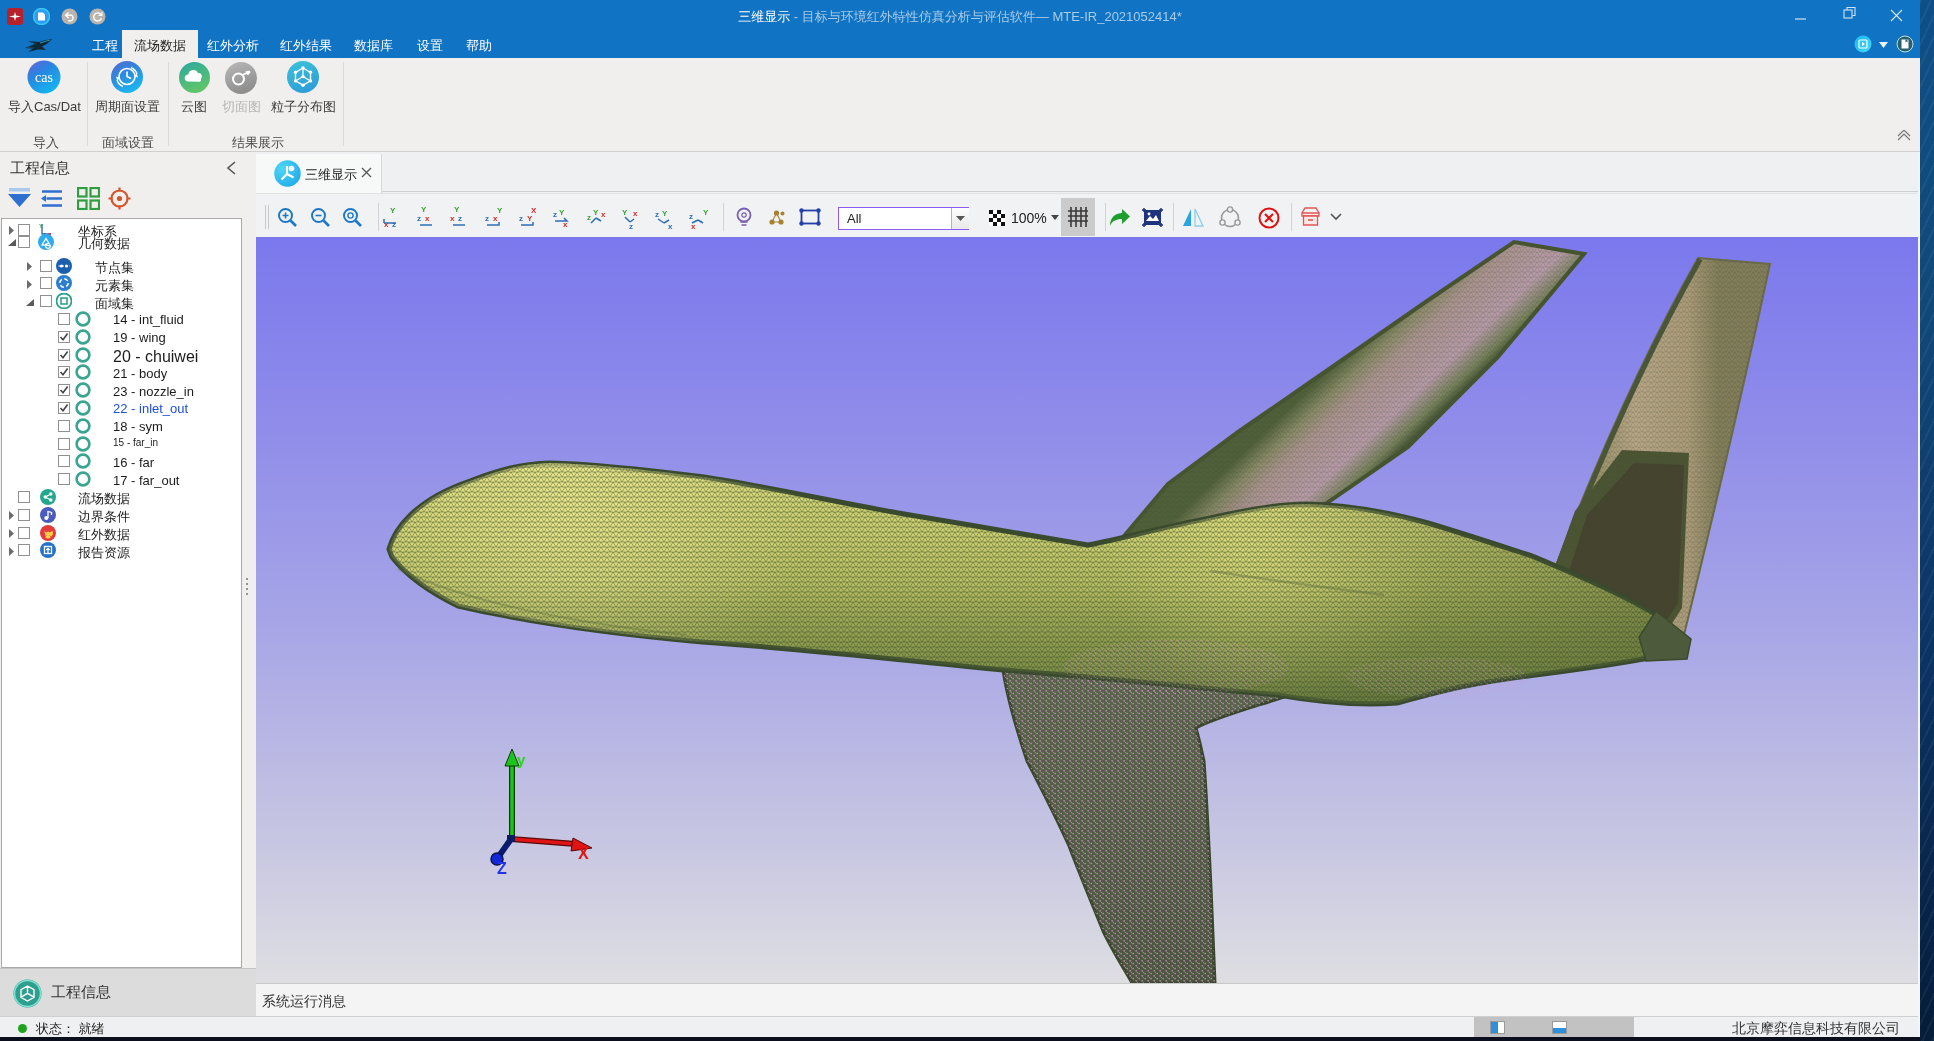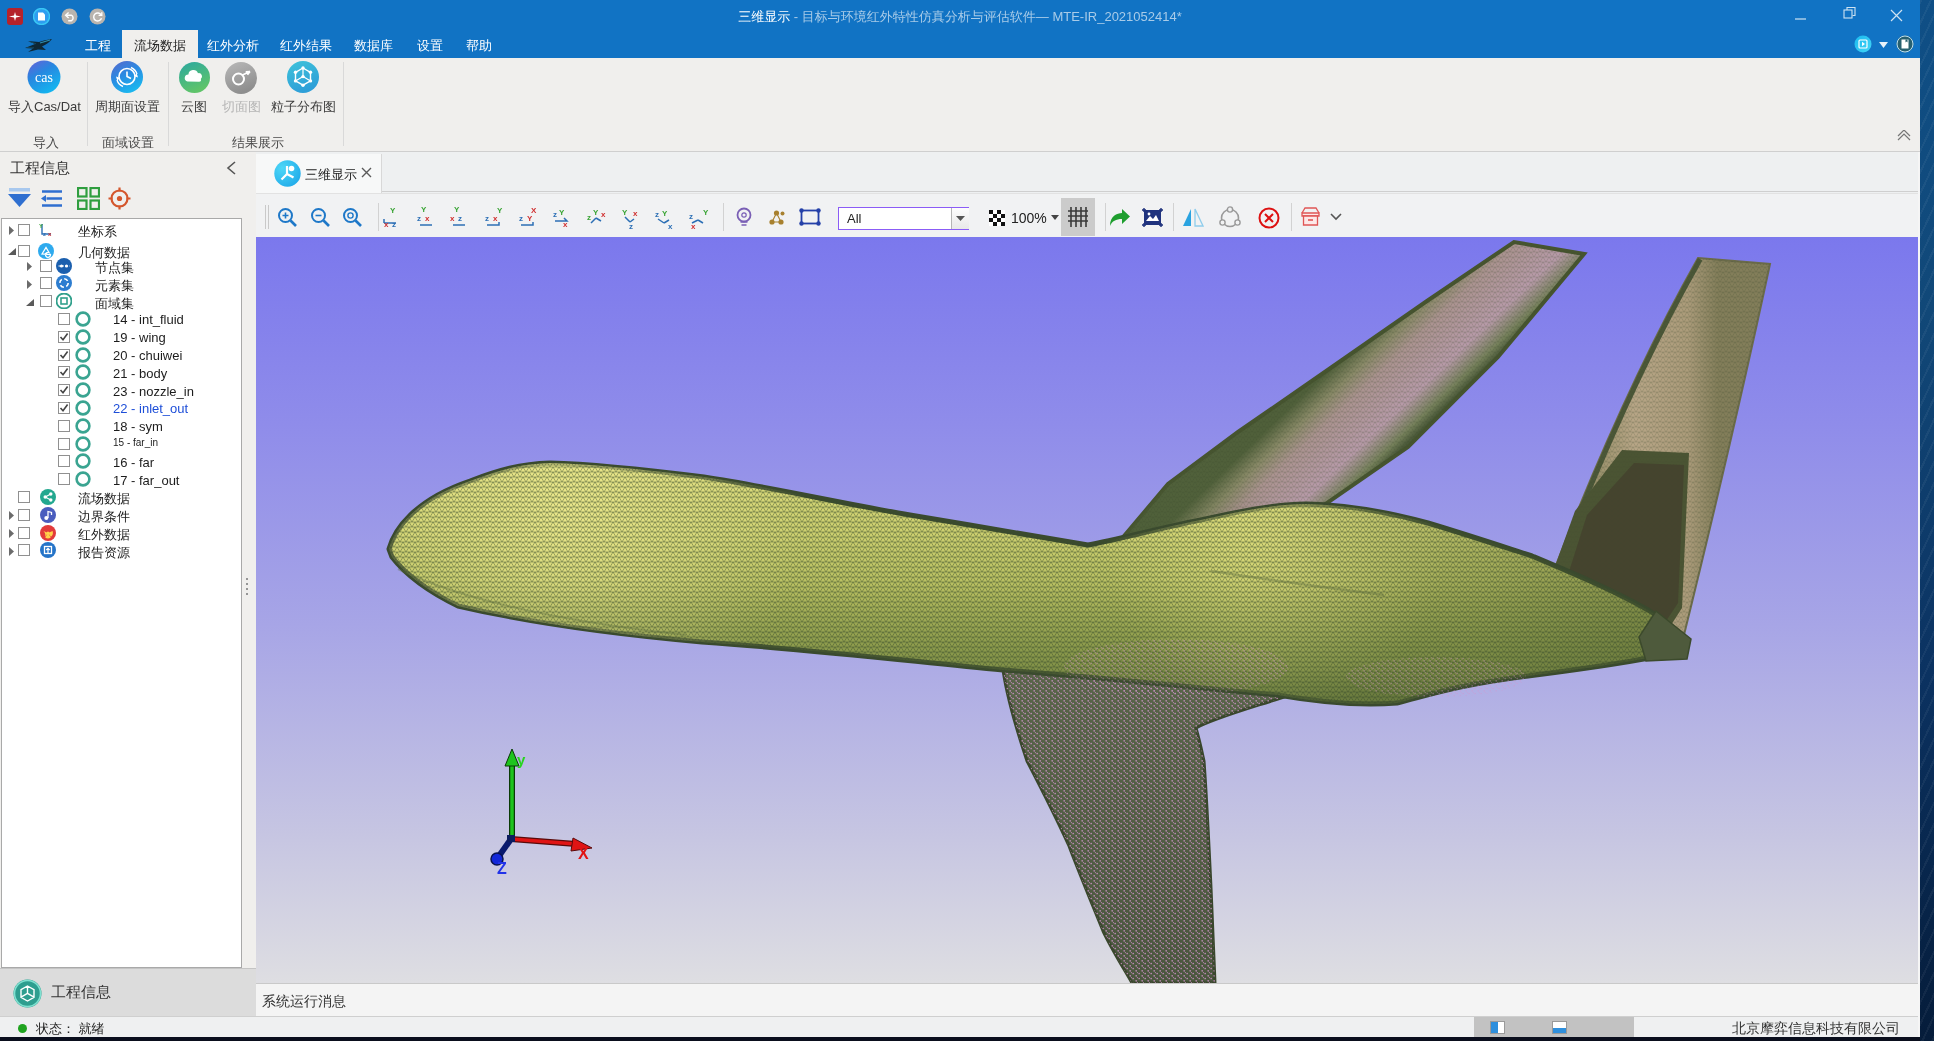--- a/index.html
+++ b/index.html
@@ -51,21 +51,21 @@
     <svg class="ab" style="left:1890px;top:9px" width="13" height="13">
         <path d="M1 1 L12 12 M12 1 L1 12" stroke="#cfe3f2" stroke-width="1.2"></path>
       </svg>
   </div>
   <div id="menubar">
     <svg class="ab" style="left:22px;top:3px" width="32" height="24">
         <path d="M30 6 Q22 7 17 9 L6 8 L13 11 L3 15 L11 15.5 L6 19 L16 16.5 L24 17 L20 13.5 Q27 10 30 6 Z" fill="#0e2836"></path>
         <path d="M28 7 L18 10" stroke="#2e8fb0" stroke-width="1.2"></path>
         <path d="M8 8.6 L14 10.8 M5 14.6 L12 14.8" stroke="#174a5e" stroke-width="1"></path>
       </svg>
-    <div class="t" style="left:85px;top:7px;font-size:13px;color:#fff">工程</div>
+    <div class="t" style="left:92px;top:7px;font-size:13px;color:#fff">工程</div>
     <div class="ab" style="left:122px;top:0;width:76px;height:28px;background:#f0efed"></div>
     <div class="t" style="left:134px;top:7px;font-size:13px;color:#222">流场数据</div>
     <div class="t" style="left:207px;top:7px;font-size:13px;color:#fff">红外分析</div>
     <div class="t" style="left:280px;top:7px;font-size:13px;color:#fff">红外结果</div>
     <div class="t" style="left:354px;top:7px;font-size:13px;color:#fff">数据库</div>
     <div class="t" style="left:417px;top:7px;font-size:13px;color:#fff">设置</div>
     <div class="t" style="left:466px;top:7px;font-size:13px;color:#fff">帮助</div>
     <svg class="ab" style="left:1854px;top:5px" width="18" height="18">
         <defs>
           <linearGradient id="cyg" x1="0" y1="0" x2="1" y2="1">
@@ -198,21 +198,21 @@
           </svg>
           <div class="ab" style="left:16px;top:2.5px;width:12px;height:12px;background:#fff;border:1px solid #909090"></div>
           <span class="ab" style="left:36px;top:0.5px"><svg width="15" height="15">
               <path d="M4 2 v10 h9" stroke="#2c6fb5" stroke-width="1.4" fill="none"></path>
               <text x="1" y="6" font-size="6" fill="#3aa435" font-weight="bold">Y</text>
               <text x="5" y="13.5" font-size="6" fill="#2c6fb5" font-weight="bold">z</text>
               <text x="10" y="13.5" font-size="6" fill="#d03030" font-weight="bold">x</text>
             </svg></span>
           <span class="t" style="left:76px;top:2px;font-size:13px;color:#1c1c1c">坐标系</span>
         </div>
-    <div class="ab" style="left:0;top:23px;width:224px;height:18px">
+    <div class="ab" style="left:0;top:14px;width:224px;height:18px">
           <svg class="ab" style="left:6px;top:6px" width="9" height="8">
             <path d="M8 0 V7 H0 Z" fill="#5a5a5a"></path>
           </svg>
           <div class="ab" style="left:16px;top:2.5px;width:12px;height:12px;background:#fff;border:1px solid #909090"></div>
           <span class="ab" style="left:36px;top:0.5px"><svg width="16" height="16">
               <circle cx="8" cy="8" r="8" fill="#2eaaee"></circle>
               <path d="M4 11 L8 4.5 L11 9.5 a2.5 2.5 0 1 0 1.5 2 z" fill="none" stroke="#fff" stroke-width="1.3"></path>
             </svg></span>
           <span class="t" style="left:76px;top:2px;font-size:13px;color:#1c1c1c">几何数据</span>
         </div>
@@ -271,21 +271,21 @@
         </div>
     <div class="ab" style="left:0;top:127.0px;width:238px;height:18px">
           <div class="ab" style="left:56px;top:2.5px;width:12px;height:12px;background:#fff;border:1px solid #909090">
             <svg width="10" height="10" style="position:absolute;left:0px;top:0px">
               <path d="M1.5 5 L4 7.8 L8.6 1.5" stroke="#444" stroke-width="1.6" fill="none"></path>
             </svg>
           </div>
           <span class="ab" style="left:73px;top:0.5px"><svg width="16" height="16">
               <circle cx="8" cy="8" r="6.4" fill="none" stroke="#3aa491" stroke-width="2.6"></circle>
             </svg></span>
-          <span class="t" style="left:111px;top:2px;font-size:13px;color:#1c1c1c">20 - chuiwei</span>
+          <span class="t" style="left:111px;top:2px;font-size:16px;color:#1c1c1c">20 - chuiwei</span>
         </div>
     <div class="ab" style="left:0;top:144.8px;width:238px;height:18px">
           <div class="ab" style="left:56px;top:2.5px;width:12px;height:12px;background:#fff;border:1px solid #909090">
             <svg width="10" height="10" style="position:absolute;left:0px;top:0px">
               <path d="M1.5 5 L4 7.8 L8.6 1.5" stroke="#444" stroke-width="1.6" fill="none"></path>
             </svg>
           </div>
           <span class="ab" style="left:73px;top:0.5px"><svg width="16" height="16">
               <circle cx="8" cy="8" r="6.4" fill="none" stroke="#3aa491" stroke-width="2.6"></circle>
             </svg></span>

